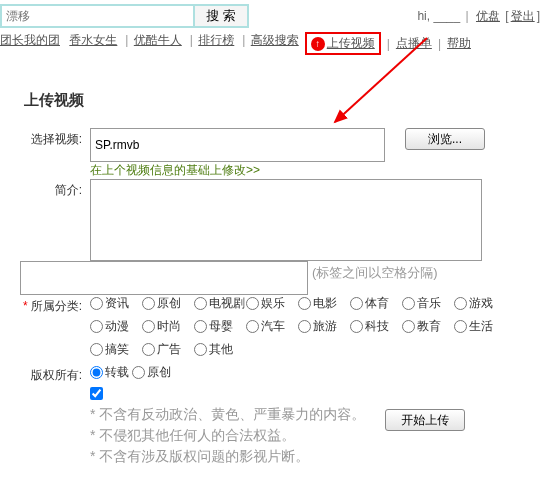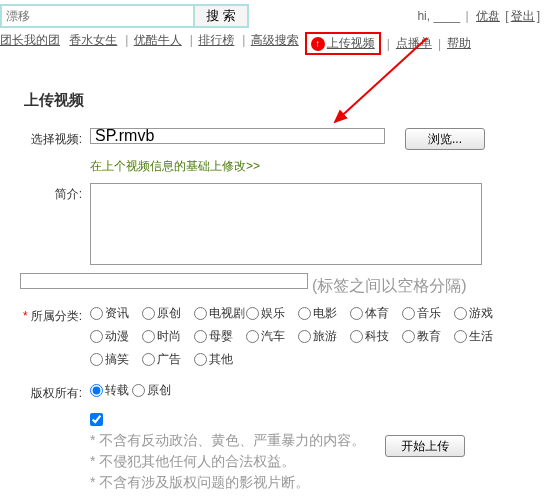--- a/index.html
+++ b/index.html
@@ -11,29 +11,29 @@
 .search-btn { width: 54px; height: 24px; border: 2px solid #aee0e0; border-left: none; background: #f5f5f5; font-size: 13px; cursor: pointer; }
 .user-area { font-size: 12px; color: #666; padding-top: 4px; }
 .user-area a { margin: 0 2px; }
 .nav-row { display: flex; padding: 2px 8px 6px 0; font-size: 12px; }
 .nav-links a { margin-right: 6px; }
 .right-links { display: flex; align-items: center; gap: 4px; }
 .upload-box { border: 2px solid #e00; padding: 1px 4px; display: inline-flex; align-items: center; gap: 2px; }
 .upload-icon { width: 14px; height: 14px; border-radius: 50%; background: #e00; color: #fff; display: inline-flex; align-items: center; justify-content: center; font-size: 10px; font-weight: bold; }
 .page-title { font-size: 15px; font-weight: bold; margin: 30px 0 18px 24px; }
 .form { padding: 0 10px 0 20px; }
-.row { display: flex; align-items: flex-start; margin-bottom: 8px; }
+.row { display: flex; align-items: flex-start; }
 .label { width: 70px; text-align: right; padding-right: 8px; padding-top: 3px; white-space: nowrap; }
 .req::before { content: "*"; color: #e00; margin-right: 3px; }
-.file-input { width: 295px; height: 16px; border: 1px solid #999; padding: 2px 4px; font-size: 16px; }
+.file-input { width: 295px; height: 34px; border: 1px solid #999; padding: 2px 4px; font-size: 12px; }
 .browse-btn, .start-btn { width: 80px; height: 22px; border: 1px solid #888; background: linear-gradient(#fff,#e5e5e5); border-radius: 3px; font-size: 12px; cursor: pointer; margin-left: 20px; }
 .link-blue { color: #4d7c0f; text-decoration: none; }
 .text-input { width: 392px; height: 22px; border: 1px solid #999; padding: 2px 4px; }
 .textarea { width: 392px; height: 82px; border: 1px solid #999; padding: 2px 4px; resize: none; }
-.hint { color: #999; font-size: 16px; margin-left: 4px; padding-top: 3px; }
+.hint { color: #999; font-size: 13px; margin-left: 4px; padding-top: 3px; }
 .radios { display: flex; flex-wrap: wrap; gap: 0; width: 420px; align-items: flex-end; }
 .radio-item { width: 52px; display: inline-flex; align-items: center; font-size: 12px; margin-bottom: 6px; }
 .radio-item input { margin-right: 2px; }
 .terms-row { display: flex; align-items: flex-start; }
 .terms-col { display: flex; flex-direction: column; }
 .cb-line { display: flex; align-items: center; color: #008000; font-size: 12px; margin-bottom: 4px; }
 .cb-line input { margin-right: 4px; }
 .grey-note { color: #999; font-size: 14px; line-height: 1.5; }
 .grey-note::before { content: "* "; }
 .arrow-svg { position: absolute; top: 34px; left: 325px; pointer-events: none; }

